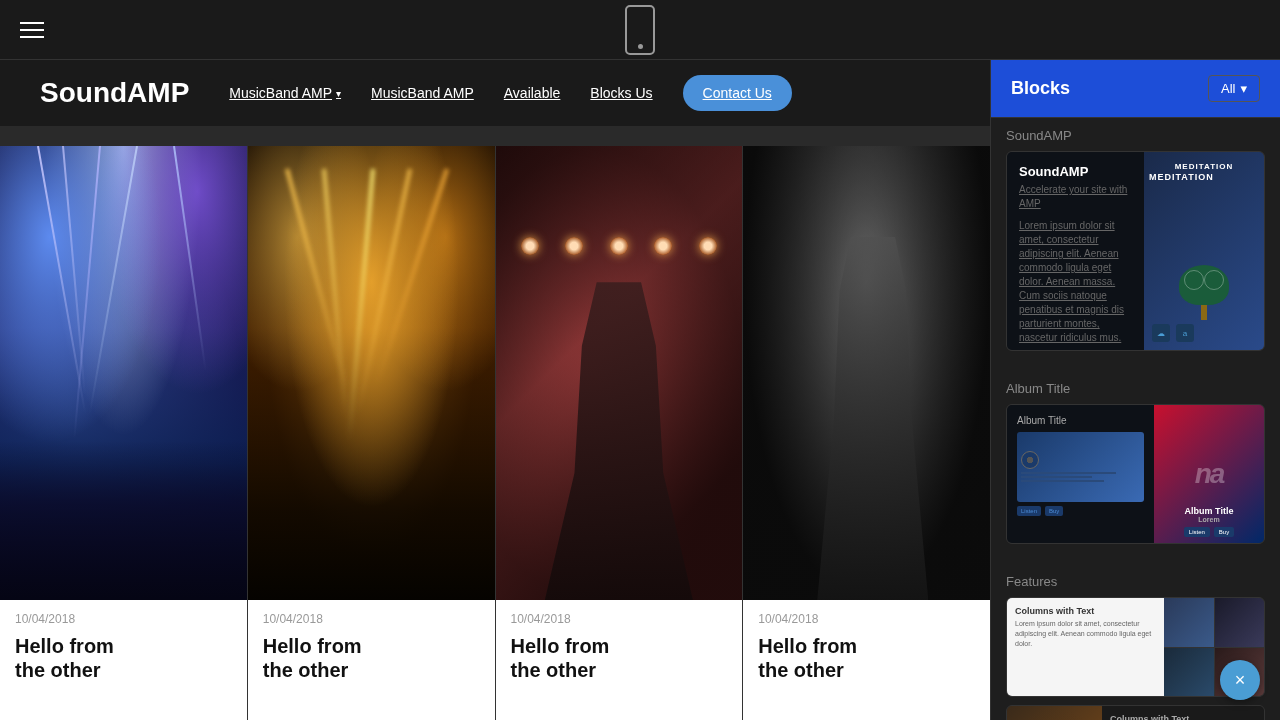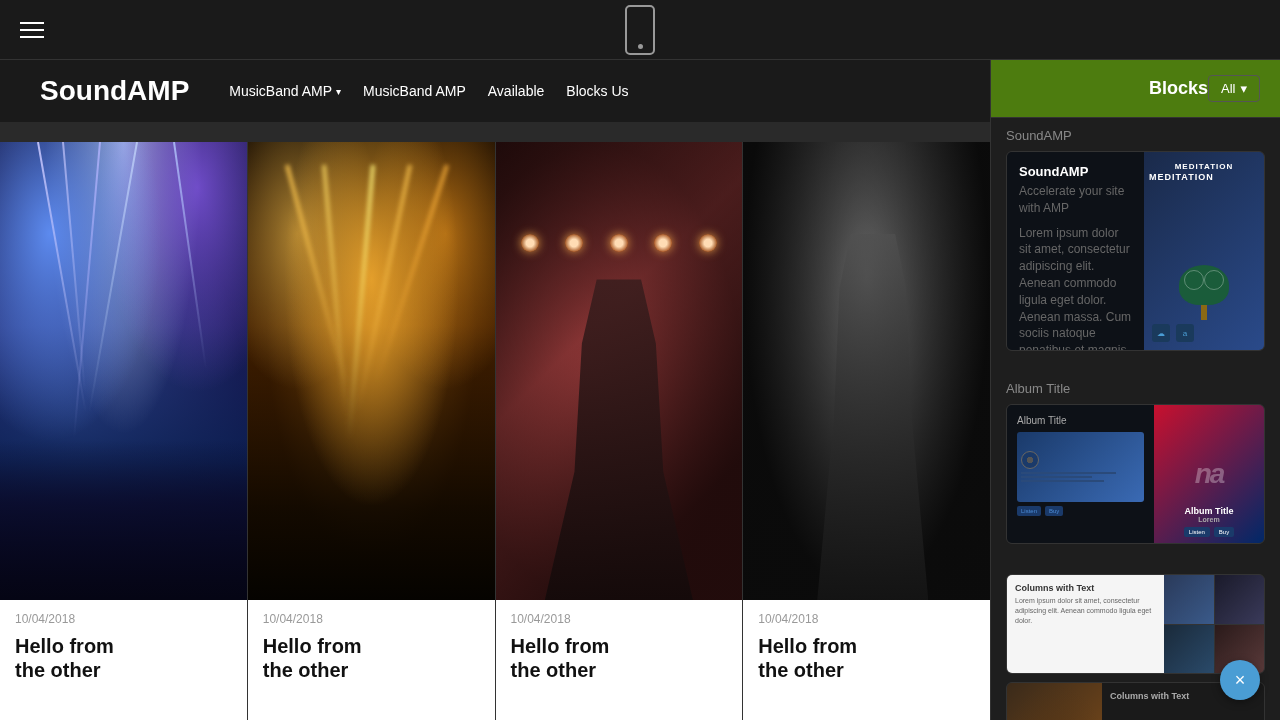--- a/index.html
+++ b/index.html
@@ -56,22 +56,23 @@
     }
     .site-logo {
       font-size: 28px;
       font-weight: bold;
       color: #fff;
       white-space: nowrap;
     }
     .site-nav {
       display: flex;
       align-items: center;
-      gap: 22px;
-      flex: 1;
+      gap: 30px;
+      flex: 1;
+      text-decoration: underline;
     }
     .nav-item {
       color: #fff;
       font-size: 14px;
       cursor: pointer;
       display: flex;
       align-items: center;
       gap: 4px;
       white-space: nowrap;
     }
@@ -170,24 +171,24 @@
       display: flex;
       flex-direction: column;
       overflow-y: auto;
       border-left: 1px solid #333;
     }
 
     
     .panel-header {
       display: flex;
       align-items: center;
-      justify-content: flex-end;
+      justify-content: space-between;
       padding: 15px 20px;
       border-bottom: 1px solid #333;
-      background: #4d7c0f;
+      background: #1d4ed8;
       position: sticky;
       top: 0;
       z-index: 10;
     }
     .panel-title { font-size: 18px; font-weight: bold; color: #fff; }
     .all-btn {
       background: transparent;
       border: 1px solid #555;
       color: #fff;
       padding: 5px 12px;
@@ -220,21 +221,21 @@
     }
     .soundamp-left {
       flex: 1;
       background: #0d1117;
       padding: 12px;
       display: flex;
       flex-direction: column;
       gap: 4px;
     }
     .soundamp-brand { font-size: 13px; font-weight: bold; color: #fff; }
-    .soundamp-text { font-size: 12px; color: #666; line-height: 1.4; }
+    .soundamp-text { font-size: 10px; color: #666; line-height: 1.4; text-decoration: underline; }
     .soundamp-logos { display: flex; gap: 6px; margin-top: 4px; }
     .logo-badge {
       background: #1a3a5c;
       color: #4a9dd4;
       font-size: 7px;
       padding: 2px 6px;
       border-radius: 3px;
     }
     .soundamp-right {
       width: 120px;
@@ -391,20 +392,21 @@
         </div>
         <div class="nav-item">
           <span>MusicBand AMP</span>
         </div>
         <div class="nav-item">
           <span>Available</span>
         </div>
         <div class="nav-item">
           <span>Blocks Us</span>
         </div>
+        <button class="contact-btn">Contact Us</button>
       </nav>
     </div>
 
     <div class="hero-band"></div>
 
     <div class="blog-grid">
 
       <div class="blog-card">
         <div class="blog-image blog-image-1">
 
@@ -553,20 +555,21 @@
           </div>
           <div class="album-btns">
             <div class="small-btn">Listen</div>
             <div class="small-btn">Buy</div>
           </div>
         </div>
       </div>
     </div>
 
     <div class="block-section">
+      <div class="section-label">Features</div>
 
       <div class="block-card features-card">
         <div class="features-left">
           <div class="feature-title">Columns with Text</div>
           <div class="feature-text">Lorem ipsum dolor sit amet, consectetur adipiscing elit. Aenean commodo ligula eget dolor.</div>
         </div>
         <div class="features-right">
           <div class="feature-img fi-1" style="background:linear-gradient(135deg,#2a3a5a,#3a5a8a);"></div>
           <div class="feature-img fi-2" style="background:linear-gradient(135deg,#1a1a2a,#3a3a5a);"></div>
           <div class="feature-img fi-3" style="background:linear-gradient(135deg,#1a2a3a,#2a4a6a);"></div>

